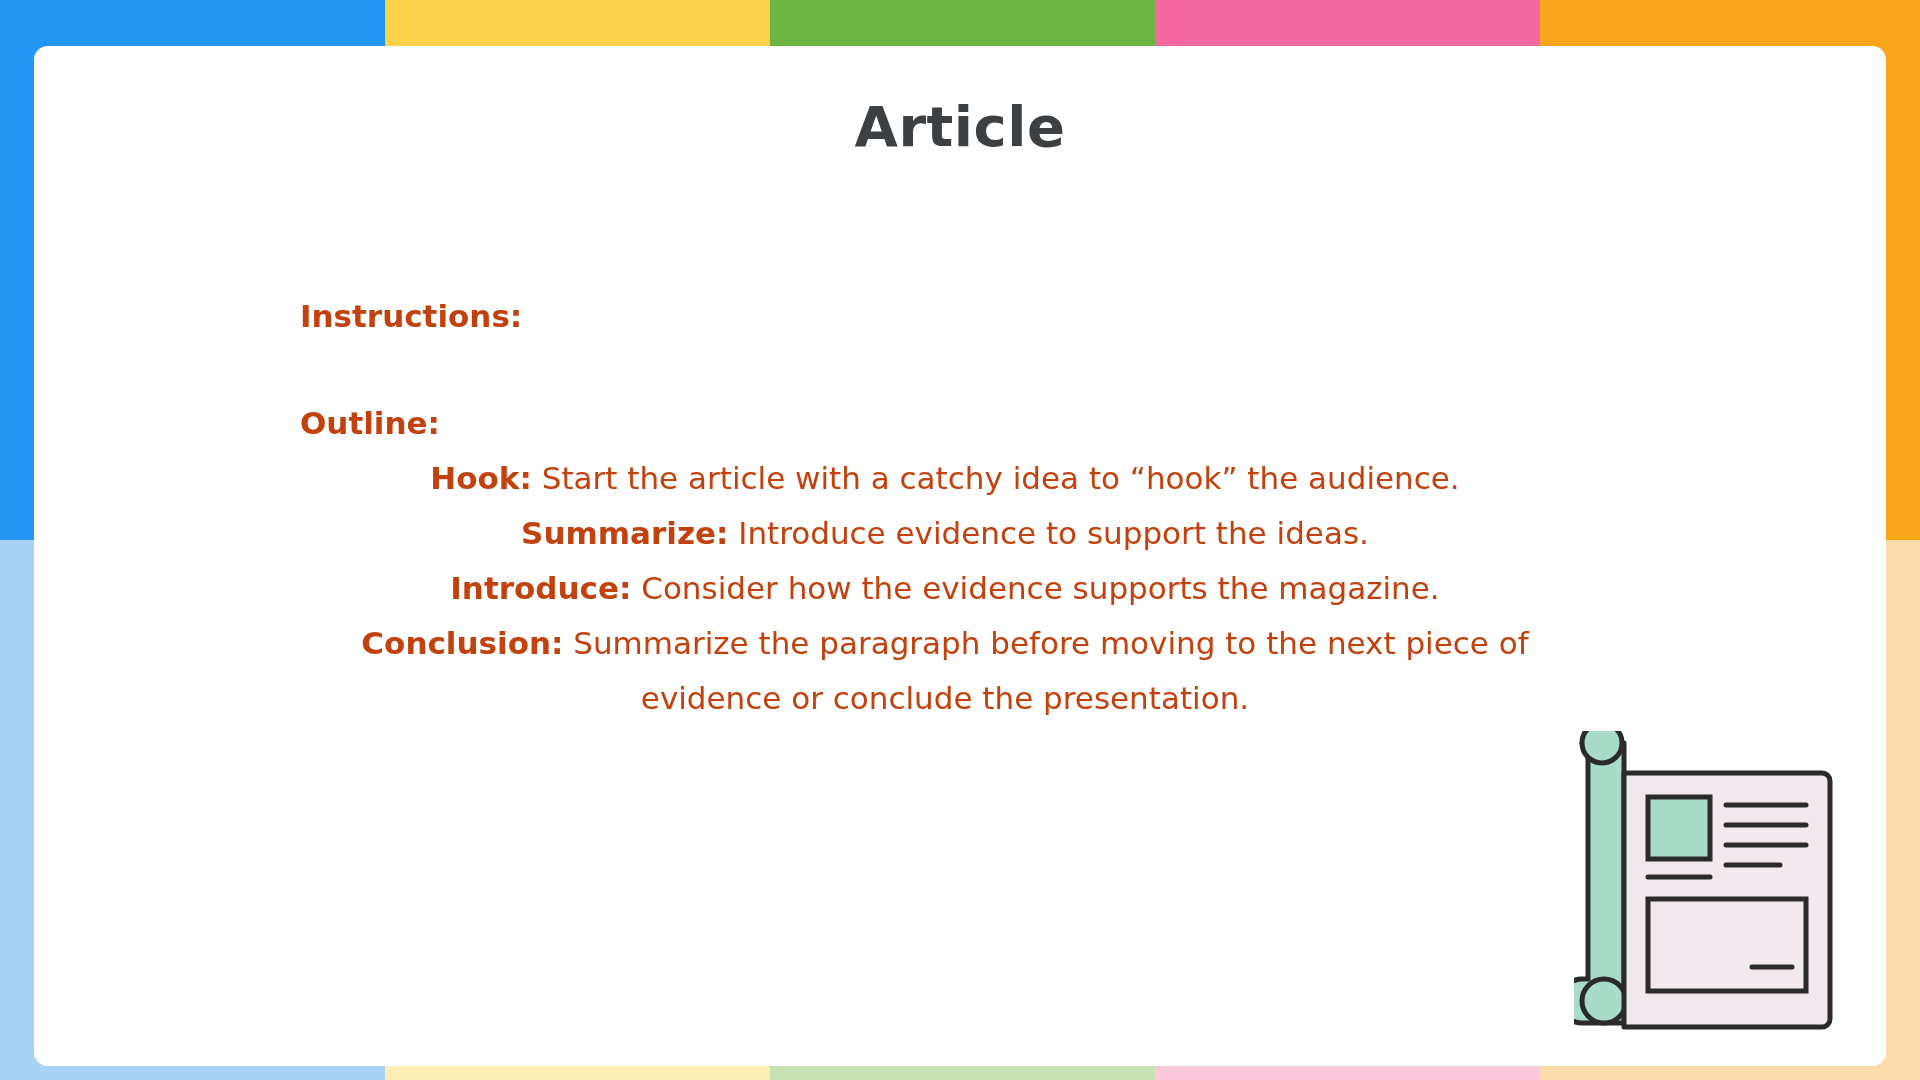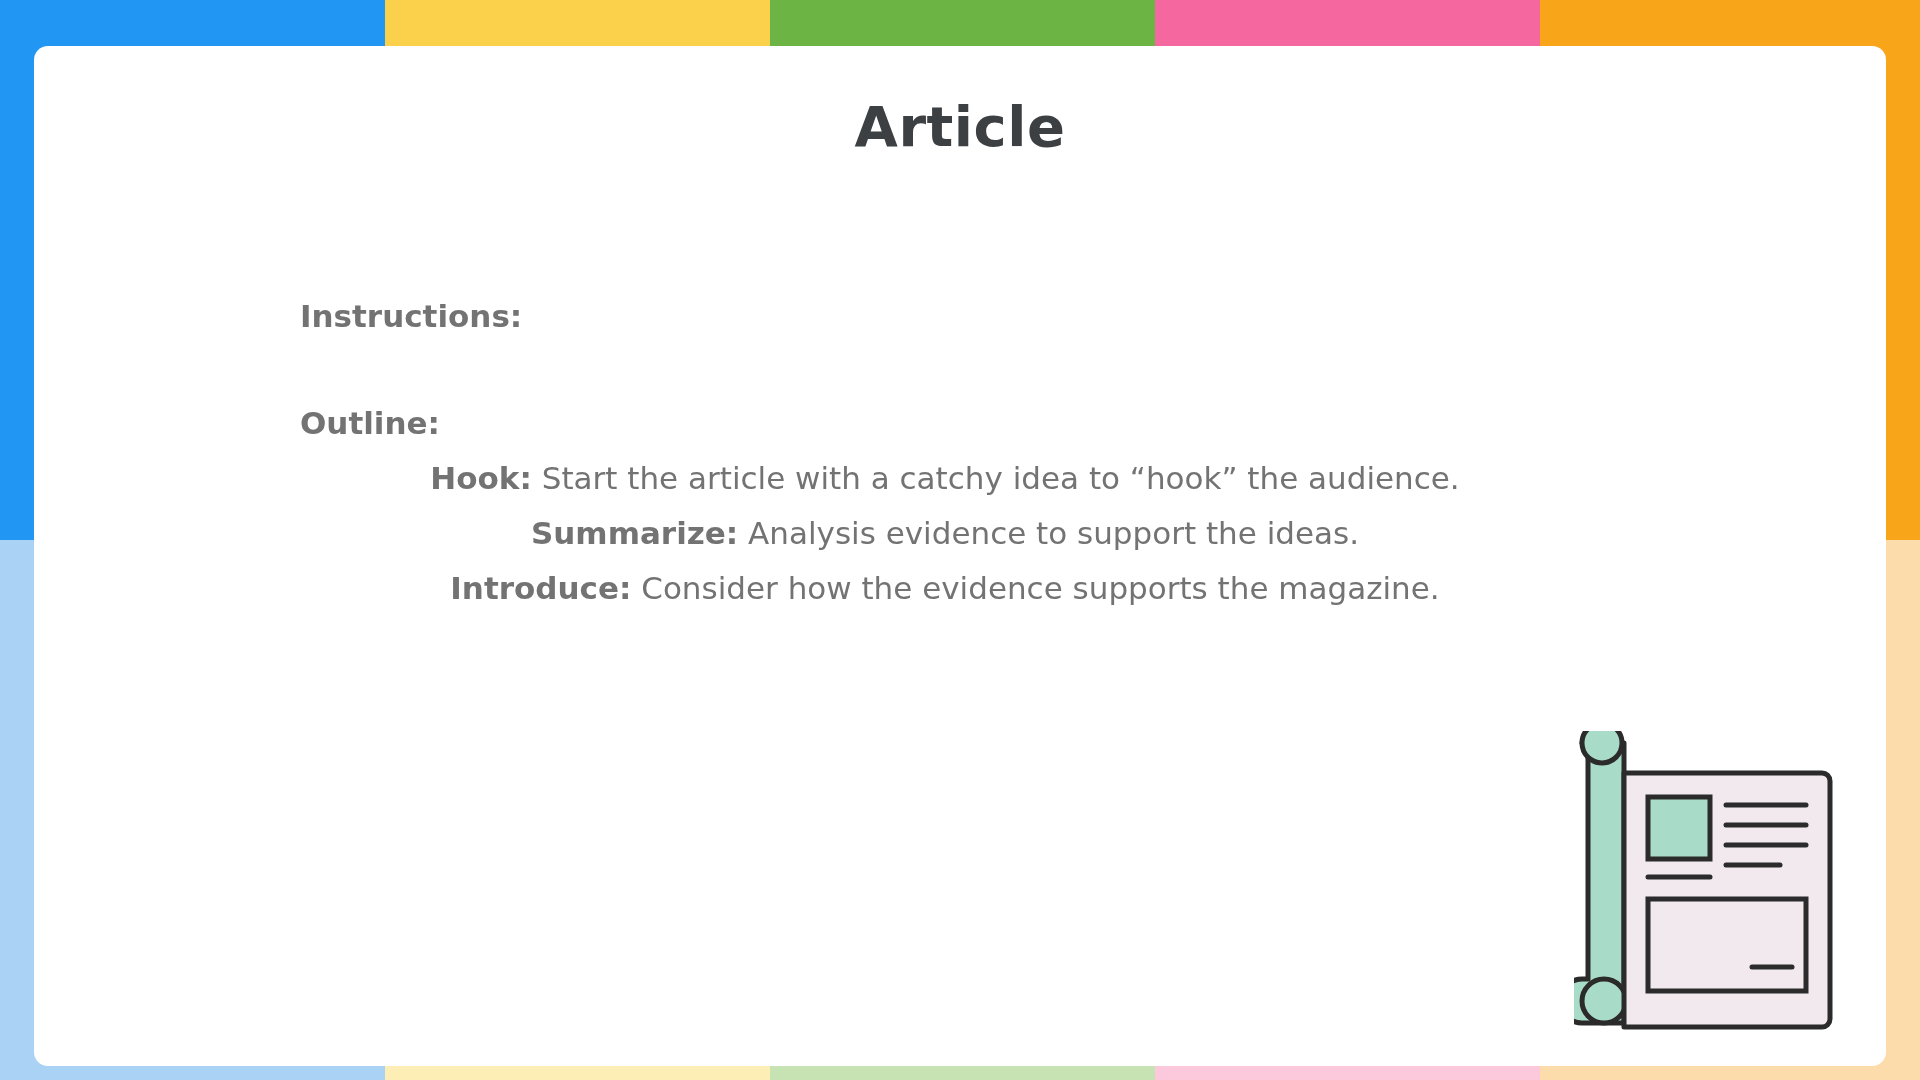--- a/index.html
+++ b/index.html
@@ -63,21 +63,21 @@
     color: #3c4043;
     letter-spacing: 0.5px;
     font-family: "DejaVu Sans", sans-serif;
   }
 
   #body-block {
     position: absolute;
     left: 266px;
     top: 243px;
     width: 1290px;
-    color: #737373;
+    color: #c2410c;
     font-size: 31px;
     line-height: 55px;
     font-family: "DejaVu Sans", sans-serif;
   }
 
   .lead {
     font-weight: 700;
     font-size: 31px;
   }
   .para { margin: 0 0 0 0; }
@@ -130,27 +130,30 @@
       <div class="spacer"></div>
 
       <div class="para">
         <div class="lead">Outline:</div>
 
         <div class="outline-line">
           <span class="lead">Hook:</span><span> Start the article with a catchy idea to “hook” the audience.</span>
         </div>
 
         <div class="outline-line">
-          <span class="lead">Summarize:</span><span> Analysis evidence to support the ideas.</span>
+          <span class="lead">Summarize:</span><span> Introduce evidence to support the ideas.</span>
         </div>
 
         <div class="outline-line">
           <span class="lead">Introduce:</span><span> Consider how the evidence supports the magazine.</span>
         </div>
 
+        <div class="outline-line">
+          <span class="lead">Conclusion:</span><span> Summarize the paragraph before moving to the next piece of evidence or conclude the presentation.</span>
+        </div>
       </div>
 
     </div>
 
     <div id="newspaper-illustration">
       <svg width="268" height="330" viewBox="0 0 268 330" xmlns="http://www.w3.org/2000/svg">
 
         <path d="M8 12 h42 v280 h-42 a22 22 0 0 1 0 -44 h6 v-236 z" fill="#a8dcc8" stroke="#2b2b2b" stroke-width="5" stroke-linejoin="round"></path>
 
         <path d="M8 12 a20 20 0 0 1 40 0 a20 20 0 0 1 -40 0 z" fill="#a8dcc8" stroke="#2b2b2b" stroke-width="5"></path>

